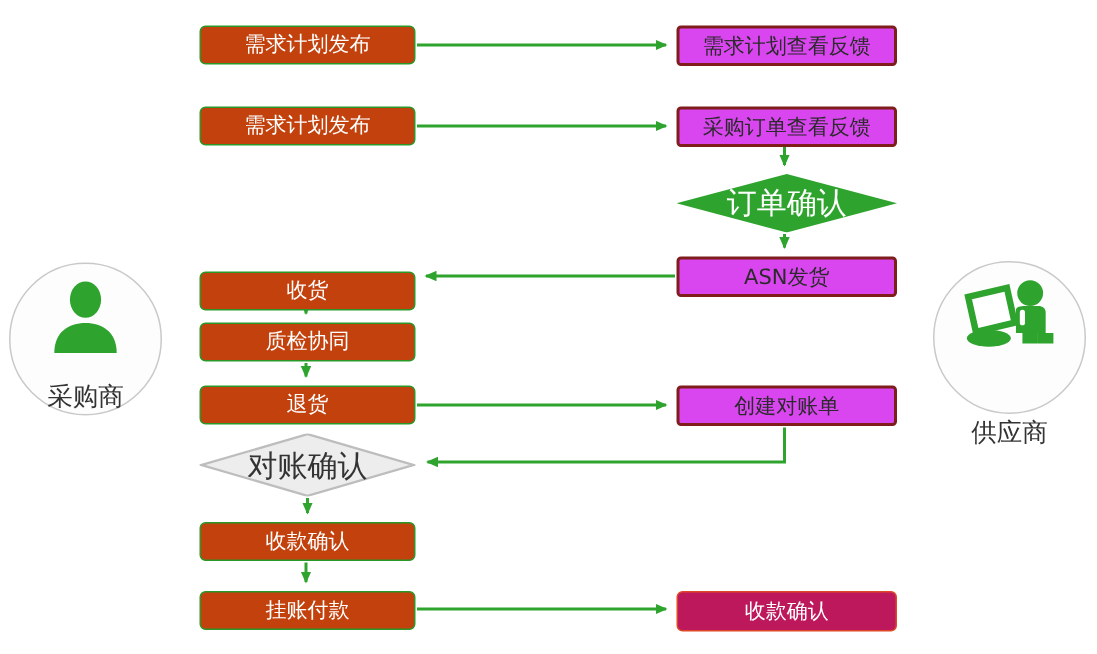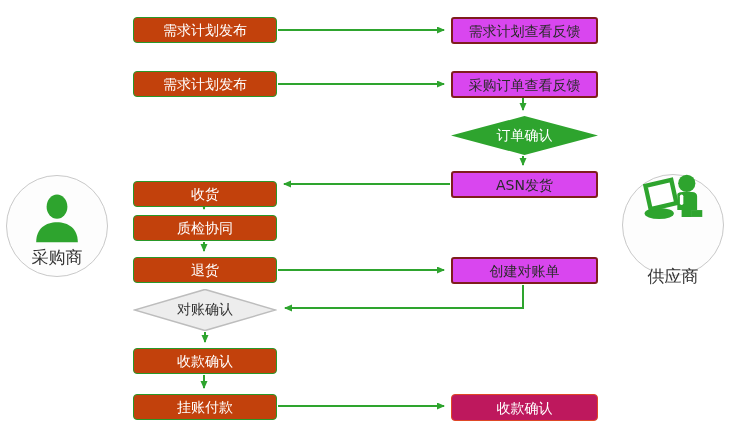--- a/index.html
+++ b/index.html
@@ -11,28 +11,28 @@
     position:absolute; display:flex; align-items:center; justify-content:center;
     box-sizing:border-box; font-size:14px; line-height:1; white-space:nowrap;
   }
   .green-box { background:#c2410c; color:#ffffff; border-radius:4px; border:1px solid #299829; }
   .white-box { background:#d946ef; color:#2b2b2b; border:2px solid #7f1d1d; border-radius:3px; }
   .red-box   { background:#be185d; color:#ffffff; border-radius:4px; border:1px solid #E04726; }
   .diamond   { position:absolute; }
   .diamond svg { position:absolute; left:0; top:0; width:100%; height:100%; }
   .diamond .dlabel {
     position:absolute; left:0; top:0; width:100%; height:100%;
-    display:flex; align-items:center; justify-content:center; font-size:14px;
+    display:flex; align-items:center; justify-content:center; font-size:20px;
   }
   .diamond.green .dlabel { color:#ffffff; }
   .diamond.gray  .dlabel { color:#333333; }
   .actor {
     position:absolute; width:102px; height:102px; border-radius:50%;
     background:#FDFDFD; border:1px solid #C9C9C9; box-sizing:border-box;
-    display:flex; flex-direction:column; align-items:center; justify-content:center;
+    display:flex; flex-direction:column; align-items:center; justify-content:space-between;
   }
   .actor .icon { margin-top:9px; height:52px; display:flex; align-items:center; justify-content:center; }
   .actor .alabel { font-size:17px; color:#333333; margin-top:2px; }
   .arrows { position:absolute; left:0; top:0; width:731px; height:436px; pointer-events:none; }
 </style>
 </head>
 <body>
 
 <div class="canvas">
 

